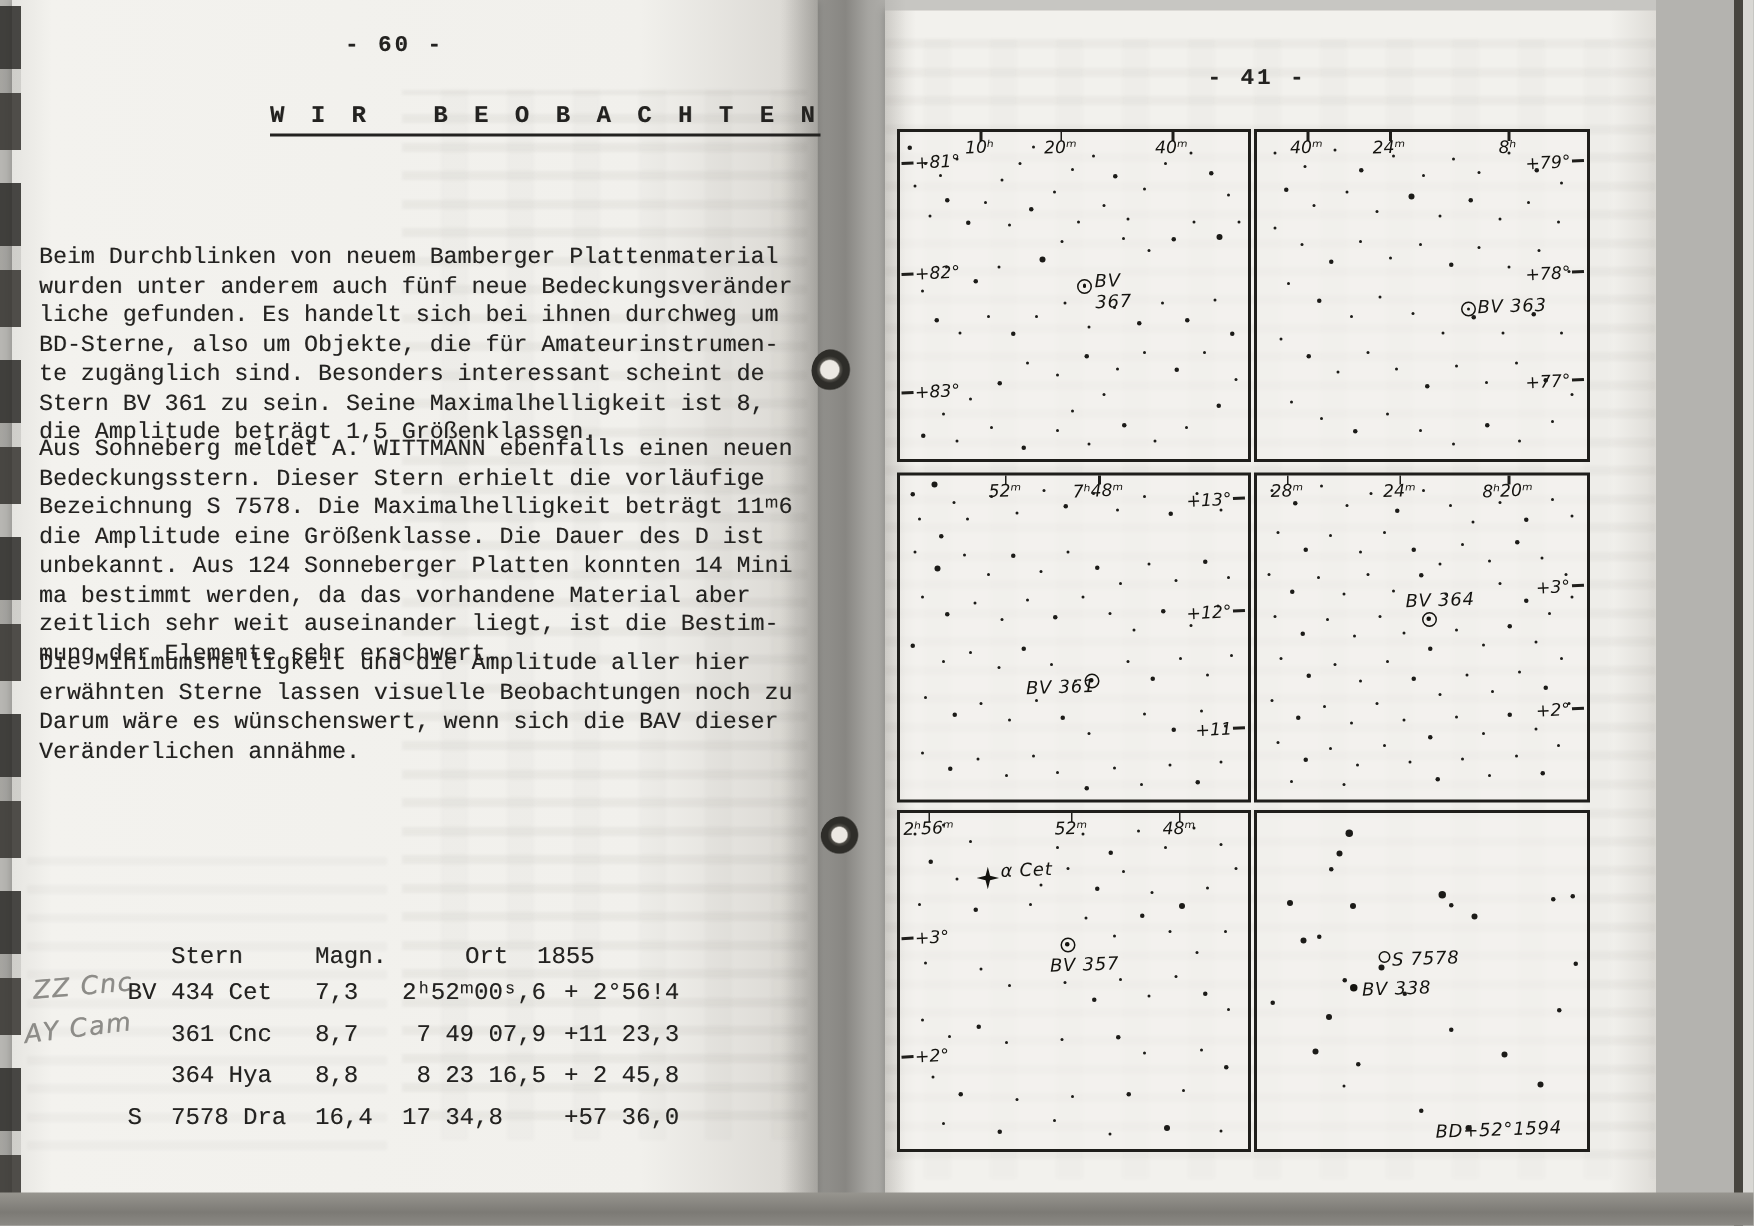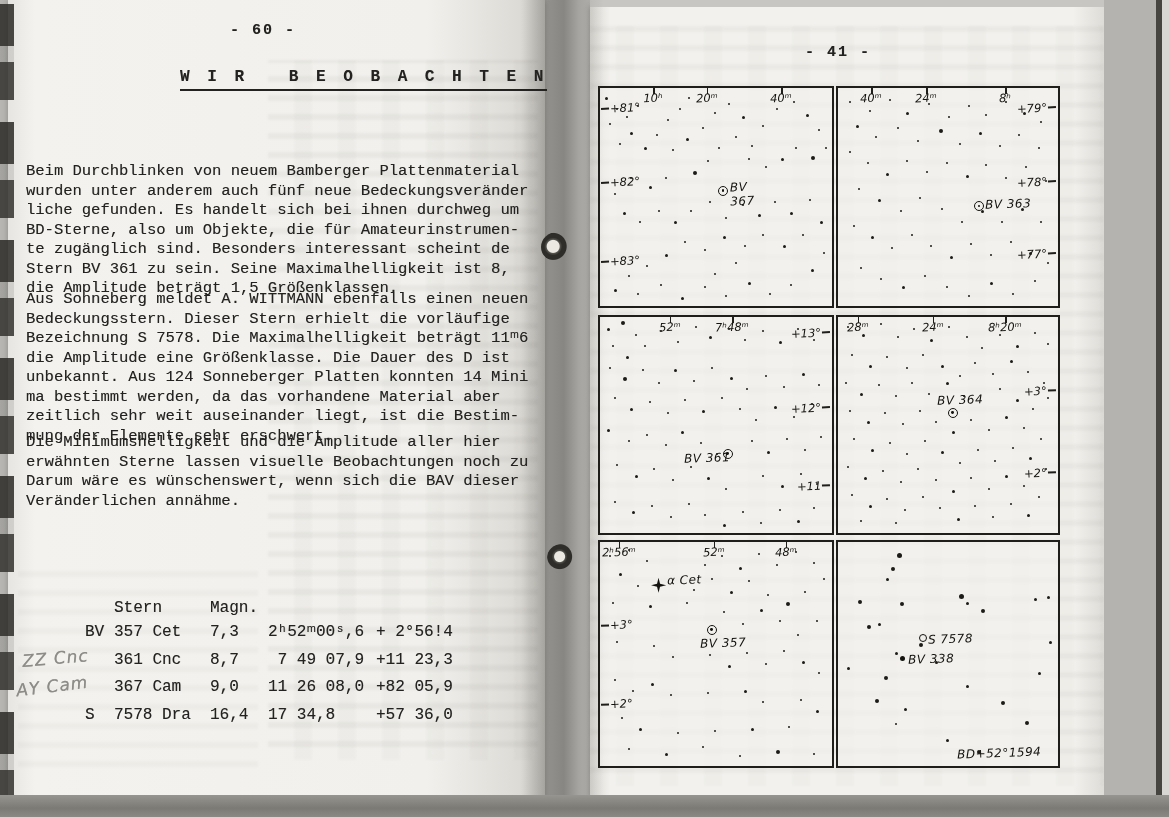--- a/index.html
+++ b/index.html
@@ -43,21 +43,21 @@
   .pageno{position:absolute;font-size:15px;letter-spacing:2px;font-weight:bold;}
   .title{position:absolute;left:172px;top:68px;font-size:16px;font-weight:bold;letter-spacing:4px;
     border-bottom:2.5px solid #232220;padding-bottom:3px;white-space:pre;}
   .headline{position:absolute;left:87px;top:110px;font-size:16px;font-weight:bold;letter-spacing:.5px;
     border-bottom:2px solid #232220;padding-bottom:2px;white-space:pre;}
   .para{position:absolute;left:18px;font-size:15.5px;line-height:19.5px;white-space:pre;}
 
   
   .startable{position:absolute;left:77px;top:599px;width:440px;font-size:16px;}
   .trow{display:grid;grid-template-columns:29px 96px 58px 108px auto;height:27.5px;align-items:baseline;white-space:pre;}
-  .thead{height:24px;}
+  .thead{height:24px;margin-top:30px;}
   .thead .h-ort{padding-left:42px;}
 
   .margin-note{position:absolute;font-family:"DejaVu Sans",sans-serif;font-style:italic;
     color:#8d8c88;font-size:17px;letter-spacing:1px;}
 
   
   .charts{position:absolute;left:0;top:0;width:514px;height:793px;}
   .panel{position:absolute;border:2.5px solid #1f1e1b;background:rgba(243,242,238,.6);}
   .star-dot{position:absolute;background:#1c1b18;border-radius:50%;}
   .tickl{position:absolute;top:3px;transform:translateX(-50%) rotate(-2deg);
@@ -109,25 +109,26 @@
     <div class="para" style="top:433px;">Die Minimumshelligkeit und die Amplitude aller hier
 erwähnten Sterne lassen visuelle Beobachtungen noch zu
 Darum wäre es wünschenswert, wenn sich die BAV dieser
 Veränderlichen annähme.</div>
 
     <div class="startable">
       <div class="trow thead">
         <span></span>
         <span>Stern</span>
         <span>Magn.</span>
+        <span class="h-ort" style="grid-column:4 / 6;">Ort  1855</span>
       </div>
       <div id="table-rows">
-          <div class="trow typew"><span>BV</span><span>357 Cet</span><span>7,3</span><span>2ʰ52ᵐ00ˢ,6</span><span>+ 2°56!4</span></div>
+          <div class="trow typew"><span>BV</span><span>434 Cet</span><span>7,3</span><span>2ʰ52ᵐ00ˢ,6</span><span>+ 2°56!4</span></div>
           <div class="trow typew"><span></span><span>361 Cnc</span><span>8,7</span><span> 7 49 07,9</span><span>+11 23,3</span></div>
-          <div class="trow typew"><span></span><span>367 Cam</span><span>9,0</span><span>11 26 08,0</span><span>+82 05,9</span></div>
+          <div class="trow typew"><span></span><span>364 Hya</span><span>8,8</span><span> 8 23 16,5</span><span>+ 2 45,8</span></div>
           <div class="trow typew"><span>S</span><span>7578 Dra</span><span>16,4</span><span>17 34,8</span><span>+57 36,0</span></div>
         </div>
     </div>
 
     <div class="margin-note" style="left:14px;top:648px;transform:rotate(-5deg);">ZZ Cnc</div>
     <div class="margin-note" style="left:8px;top:676px;transform:rotate(-7deg);">AY Cam</div>
   </div>
 
   <div class="gutter"></div>
   <div class="hole hole-1"></div>

